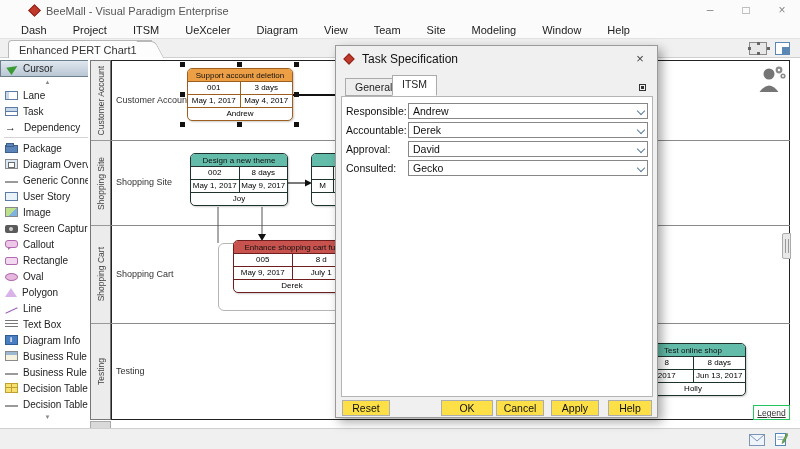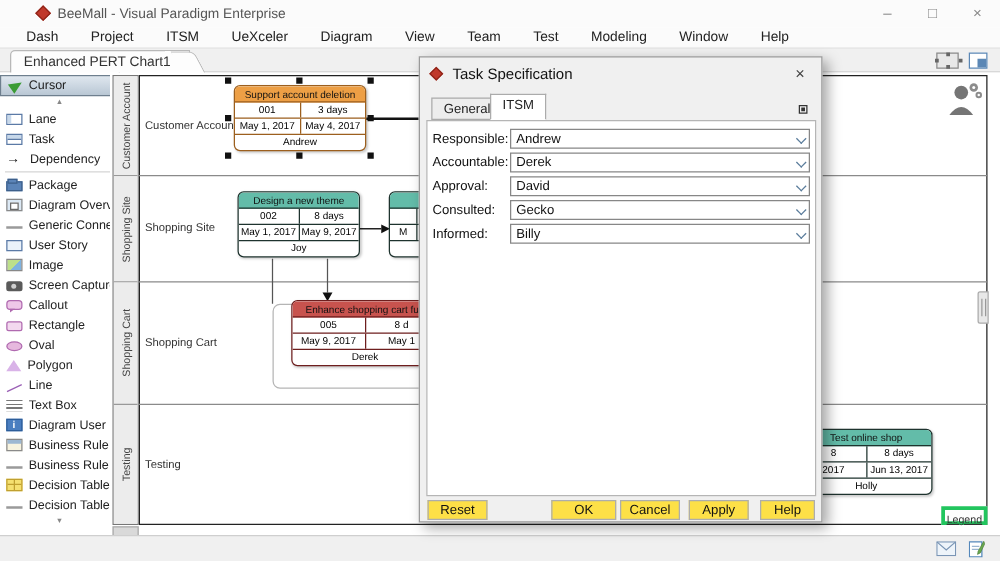--- a/index.html
+++ b/index.html
@@ -81,21 +81,21 @@
   .task .hdr { height:13px; line-height:13px; text-align:center; font-size:8px; color:#111; border-bottom:1px solid; white-space:nowrap; overflow:hidden; }
   .task .row2 { display:flex; border-bottom:1px solid; }
   .task .row2 .cell { flex:1; height:12px; line-height:12px; text-align:center; white-space:nowrap; overflow:hidden; }
   .task .row2 .cell:first-child { border-right:1px solid; }
   .task .rowfull { height:12px; line-height:12px; text-align:center; }
   .task.orange { border-color:#9c5f1e; } .task.orange .hdr, .task.orange .row2, .task.orange .cell:first-child { border-color:#9c5f1e; }
   .task.teal { border-color:#1e332e; } .task.teal .hdr, .task.teal .row2, .task.teal .cell:first-child { border-color:#1e332e; }
   .task.red { border-color:#6e1e1e; } .task.red .hdr, .task.red .row2, .task.red .cell:first-child { border-color:#6e1e1e; }
   .handle { position:absolute; width:5px; height:5px; background:#111; z-index:5; }
   #white-container { position:absolute; z-index:2; background:#fff; border:1px solid #b5b5b5; border-radius:6px; }
-  #legend-tab { position:absolute; z-index:4; background:#fdfdfd; border:3px solid #22c55e; font-size:8.5px; color:#333; text-align:center; line-height:14px;text-decoration:underline; }
+  #legend-tab { position:absolute; z-index:4; background:#fdfdfd; border:1px solid #22c55e; font-size:8.5px; color:#333; text-align:center; line-height:14px;text-decoration:underline; }
   #collab-icon { position:absolute; z-index:4; }
   #edge-grip { position:absolute; z-index:4; width:9px; height:26px; background:#e8e8e8; border:1px solid #aaa; border-radius:2px 0 0 2px; }
   #edge-grip::after { content:""; position:absolute; left:2px; top:5px; bottom:5px; width:1px; border-left:1px solid #999; border-right:1px solid #999; padding-left:1px; }
 
   
   #dialog { position:absolute; left:335px; top:45px; width:323px; height:373px; background:#f0f0f0; border:1px solid #9a9a9a; box-shadow:4px 4px 10px rgba(0,0,0,.35); z-index:50; }
   #dlg-titlebar { position:relative; height:26px; display:flex; align-items:center; padding-left:9px; }
   #dlg-logo { width:8px; height:8px; background:#c0392b; transform:rotate(45deg); border:1px solid #8e2418; margin-right:9px; }
   #dlg-title { font-size:12px; color:#111; }
   #dlg-close { position:absolute; right:8px; top:4px; width:18px; height:18px; text-align:center; line-height:17px; font-size:13px; color:#444; }
@@ -135,21 +135,21 @@
 </div>
 
 <div id="menubar">
   <span class="menu-item">Dash</span>
   <span class="menu-item">Project</span>
   <span class="menu-item">ITSM</span>
   <span class="menu-item">UeXceler</span>
   <span class="menu-item">Diagram</span>
   <span class="menu-item">View</span>
   <span class="menu-item">Team</span>
-  <span class="menu-item">Test</span>
+  <span class="menu-item">Site</span>
   <span class="menu-item">Modeling</span>
   <span class="menu-item">Window</span>
   <span class="menu-item">Help</span>
 </div>
 
 <div id="tabrow">
   <div class="doc-tab">
     <span class="tab-label">Enhanced PERT Chart1</span>
   </div>
   <div id="tabrow-icons">
@@ -222,21 +222,21 @@
   <div class="tb-item">
     <span class="ti i-line"></span>
     <span class="tl">Line</span>
   </div>
   <div class="tb-item">
     <span class="ti i-textbox"></span>
     <span class="tl">Text Box</span>
   </div>
   <div class="tb-item">
     <span class="ti i-diaginfo"></span>
-    <span class="tl">Diagram User</span>
+    <span class="tl">Diagram Info</span>
   </div>
   <div class="tb-item">
     <span class="ti i-busrule"></span>
     <span class="tl">Business Rule</span>
     <span class="corner"></span>
   </div>
   <div class="tb-item">
     <span class="ti i-link"></span>
     <span class="tl">Business Rule Link</span>
   </div>
@@ -340,21 +340,21 @@
   </div>
 
   <div class="task red" style="left:145px; top:182px; width:118px">
     <div class="hdr" style="background-color: rgb(200, 83, 78);">Enhance shopping cart fun</div>
     <div class="row2">
         <span class="cell">005</span>
         <span class="cell">8 d</span>
       </div>
     <div class="row2">
         <span class="cell">May 9, 2017</span>
-        <span class="cell">May 1</span>
+        <span class="cell">July 1</span>
       </div>
     <div class="rowfull">Derek</div>
   </div>
 
   <div class="task teal" style="left:552px; top:285px; width:106px">
     <div class="hdr" style="background-color: rgb(99, 188, 169);">Test online shop</div>
     <div class="row2">
         <span class="cell">8</span>
         <span class="cell">8 days</span>
       </div>
@@ -402,24 +402,20 @@
       <div class="combo">Derek<span class="chev"></span></div>
     </div>
     <div class="field-row">
       <span class="field-label">Approval:</span>
       <div class="combo">David<span class="chev"></span></div>
     </div>
     <div class="field-row">
       <span class="field-label">Consulted:</span>
       <div class="combo">Gecko<span class="chev"></span></div>
     </div>
-    <div class="field-row">
-      <span class="field-label">Informed:</span>
-      <div class="combo">Billy<span class="chev"></span></div>
-    </div>
   </div>
   <button class="dlg-btn" id="btn-reset">Reset</button>
   <button class="dlg-btn" id="btn-ok">OK</button>
   <button class="dlg-btn" id="btn-cancel">Cancel</button>
   <button class="dlg-btn" id="btn-apply">Apply</button>
   <button class="dlg-btn" id="btn-help">Help</button>
 </div>
 
 <div id="statusbar">
   <div id="status-icons">

